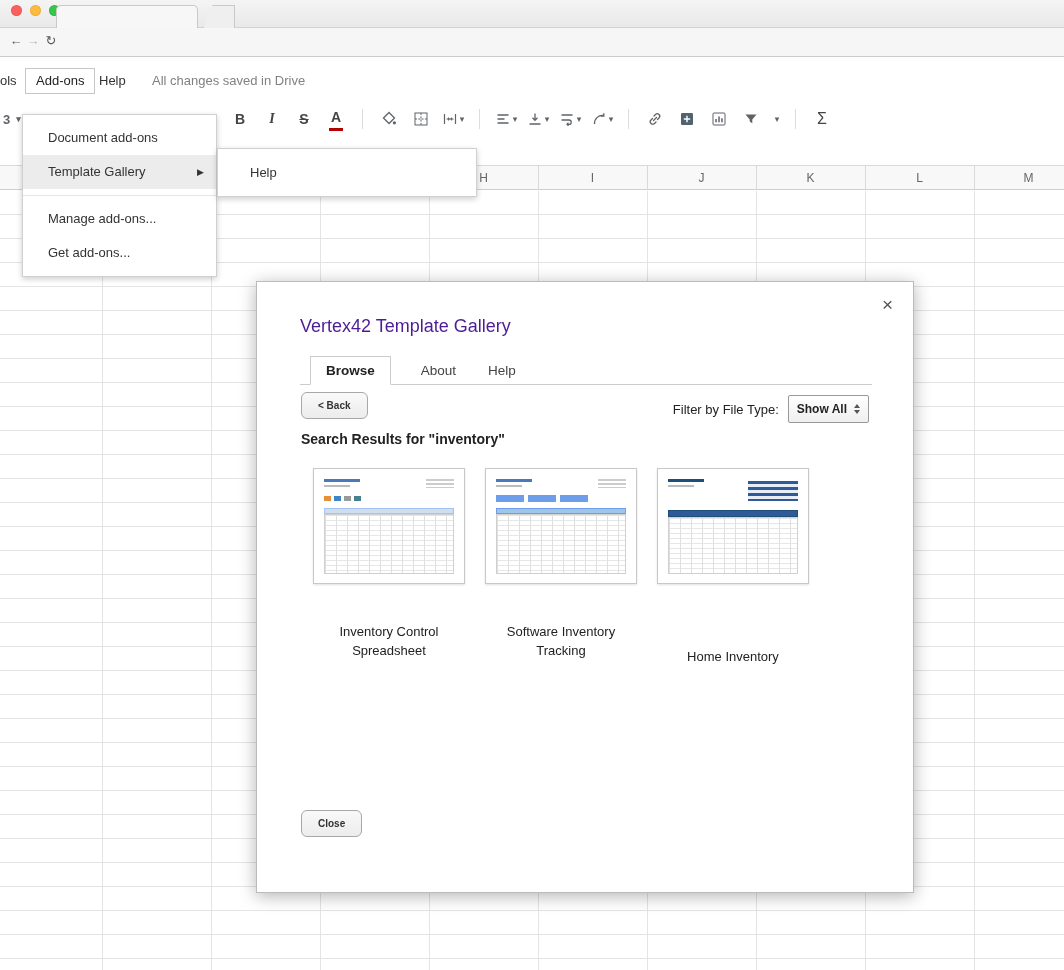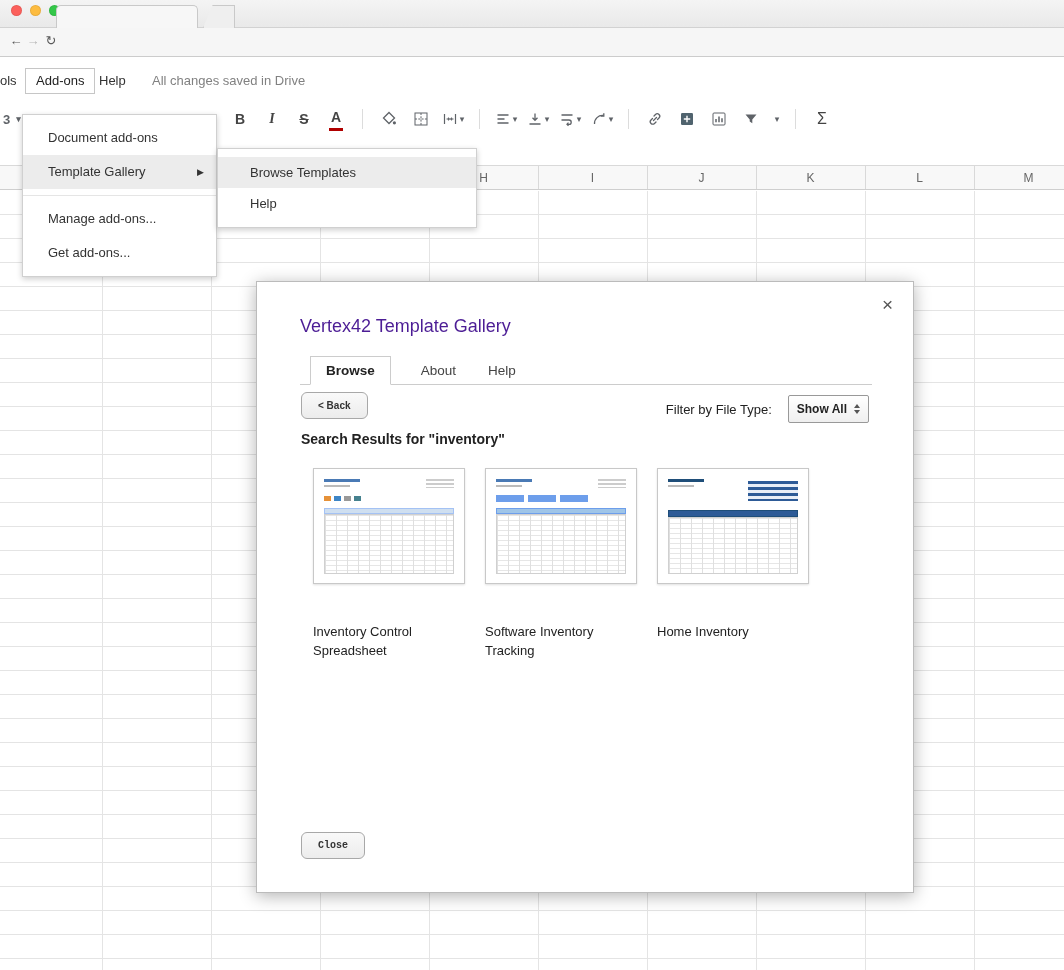--- a/index.html
+++ b/index.html
@@ -91,22 +91,22 @@
   .dlg-close { position:absolute; right:20px; top:13px; font-size:19px; color:#555; line-height:1; }
   .dlg-title { position:absolute; left:43px; top:34px; font-size:18px; color:#4c1d95; }
   .dlg-tabs { position:absolute; left:43px; top:74px; right:41px; height:29px;
     border-bottom:1px solid #ccc; display:flex; align-items:flex-end; gap:28px; padding-left:10px; }
   .dlg-tab { font-size:13.5px; color:#444; padding:6px 2px;text-align:right; }
   .dlg-tab.active { border:1px solid #ccc; border-bottom:1px solid #fff; background:#fff;
     font-weight:bold; color:#222; padding:6px 15px; margin-bottom:-1px; }
   .dlg-btn { position:absolute; background:linear-gradient(#f9f9f9,#ececec); border:1px solid #a8a8a8;
     border-radius:6px; font-size:10px; font-weight:bold; color:#333; padding:7px 16px; }
   .btn-back { left:44px; top:110px; }
-  .btn-close { left:44px; top:550px;font-family:Liberation Mono, monospace; }
-  .filter-row { position:absolute; top:113px; right:44px; display:flex; align-items:center; gap:16px; }
+  .btn-close { left:44px; top:528px; }
+  .filter-row { position:absolute; top:113px; right:44px; display:flex; align-items:center; gap:9px; }
   .filter-label { font-size:13px; color:#222; }
   .filter-select { display:flex; align-items:center; gap:7px; border:1px solid #999; border-radius:2px;
     background:linear-gradient(#ffffff,#efefef); padding:6px 8px; font-size:12px; font-weight:bold; color:#222; }
   .updown { display:flex; flex-direction:column; gap:2px; }
   .tri-up { width:0; height:0; border-left:3.5px solid transparent; border-right:3.5px solid transparent;
     border-bottom:4.5px solid #555; }
   .tri-down { width:0; height:0; border-left:3.5px solid transparent; border-right:3.5px solid transparent;
     border-top:4.5px solid #555; }
   .dlg-heading { position:absolute; left:44px; top:149px; font-size:14px; font-weight:bold; color:#222; }
 
@@ -127,23 +127,23 @@
       repeating-linear-gradient(to right, #dfdfdf 0 1px, transparent 1px 11px),
       repeating-linear-gradient(to bottom, #e6e6e6 0 1px, transparent 1px 5px); }
   .v2 .t-blocks { position:absolute; top:21px; left:5px; display:flex; gap:4px; }
   .v2 .t-blocks span { width:28px; height:7px; background:#6d9eeb; }
   .v2 .t-head { background:#9fc5e8; border-color:#6d9eeb; }
   .v3 .t-title { background:#1f4e79; }
   .v3 .t-corner { position:absolute; top:7px; right:5px; width:50px; height:20px;
     background:repeating-linear-gradient(to bottom, #2e5b97 0 3px, #e8eef7 3px 6px); }
   .v3 .t-head { top:36px; height:7px; background:#2e5b97; border-color:#1f4e79; }
   .v3 .t-grid { top:43px; }
-  .thumb-label { position:absolute; top:340px; width:152px; font-size:13px;
+  .thumb-label { position:absolute; top:340px; width:152px; text-align:center; font-size:13px;
     color:#222; line-height:19px; }
-  .thumb-label.t1 { left:56px; } .thumb-label.t2 { left:228px; } .thumb-label.t3 { left:400px; }
+  .thumb-label.t1 { left:56px; } .thumb-label.t2 { left:228px; } .thumb-label.t3 { left:400px;margin-top:25px; }
 
   svg { display:block; }
 </style>
 </head>
 <body>
 
 <div id="screen">
 
   <div class="titlebar">
     <div class="traffic">
@@ -317,23 +317,20 @@
     <div class="menu-sep"></div>
     <div class="menu-item">
       <span>Manage add-ons...</span>
     </div>
     <div class="menu-item">
       <span>Get add-ons...</span>
     </div>
   </div>
 
   <div class="template-submenu">
-    <div class="sub-item hl">
-      <span>Browse Templates</span>
-    </div>
     <div class="sub-item">
       <span>Help</span>
     </div>
   </div>
 
   <div class="dialog">
     <span class="dlg-close">×</span>
     <div class="dlg-title">Vertex42 Template Gallery</div>
 
     <div class="dlg-tabs">

